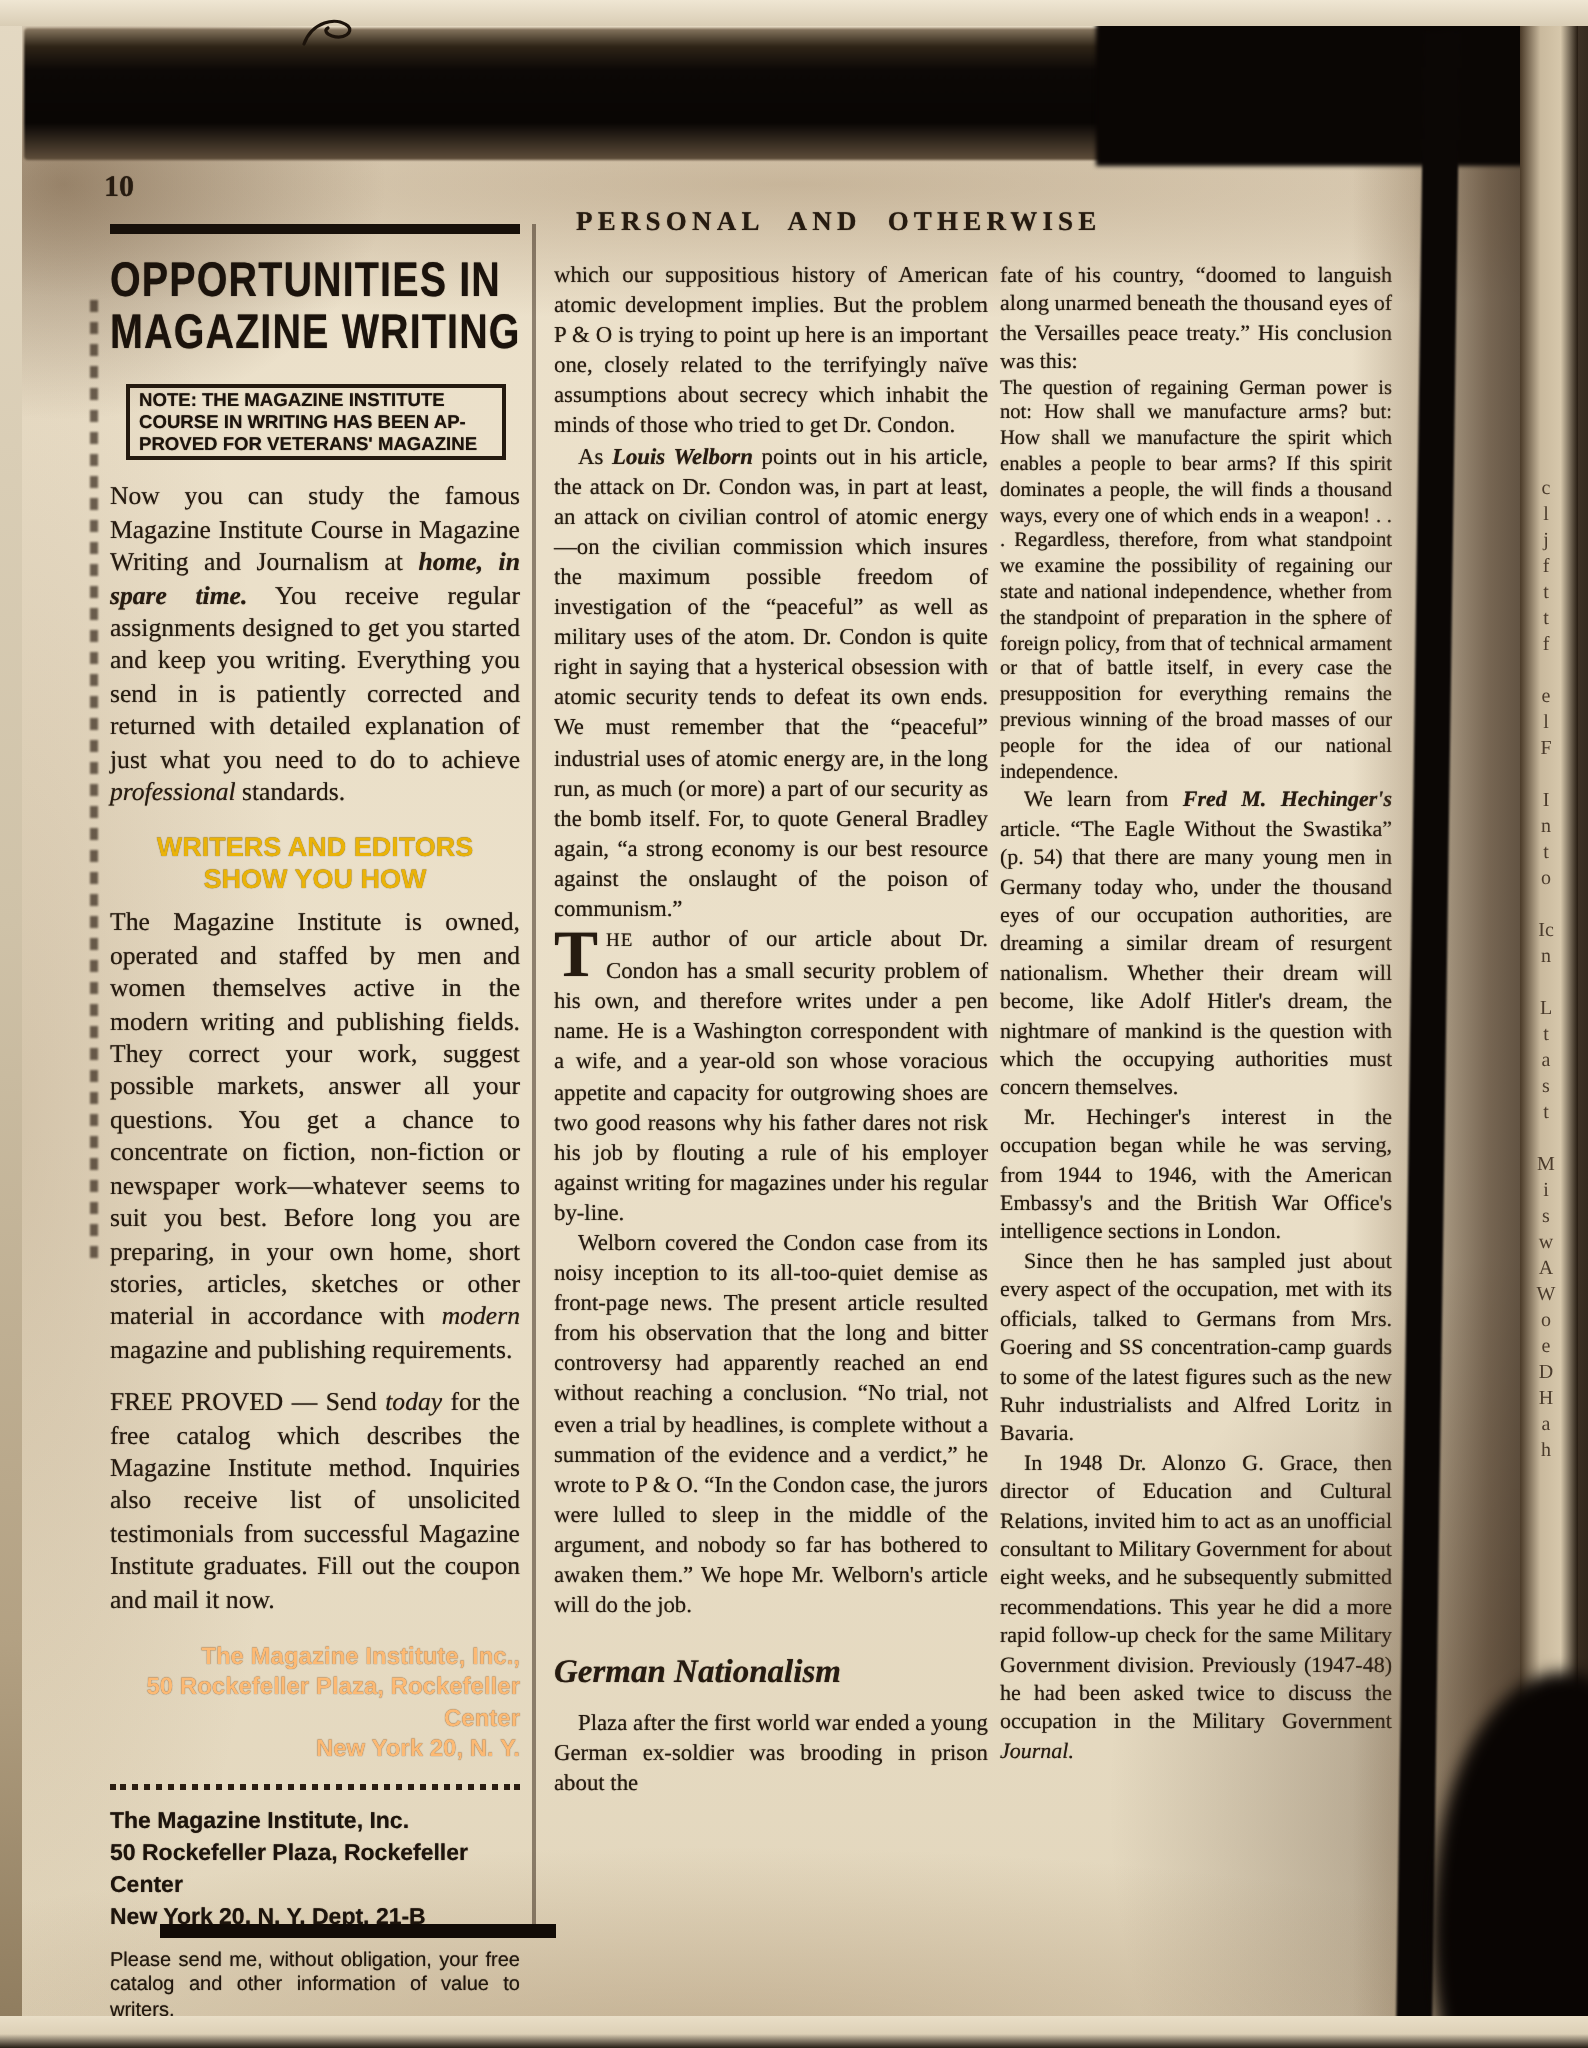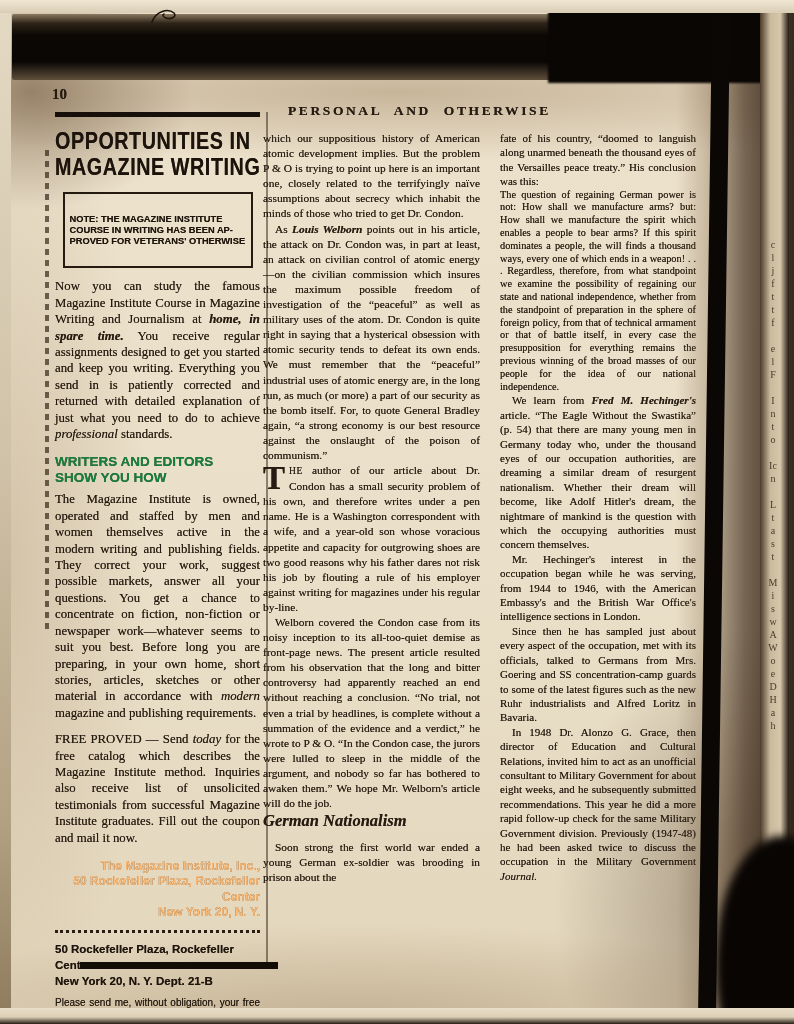--- a/index.html
+++ b/index.html
@@ -40,37 +40,37 @@
   .runhead{position:absolute;left:288px;top:103px;width:352px;text-align:left;z-index:2;
     font:700 13.5px "Liberation Serif",serif;letter-spacing:2.6px;word-spacing:7px;}
   .colrule{position:absolute;left:266px;top:112px;width:2px;height:855px;background:rgba(48,32,18,.5);z-index:2;}
   .ragged{position:absolute;left:45px;top:150px;width:4px;height:480px;z-index:2;opacity:.65;
     background:repeating-linear-gradient(180deg,#2a1c10 0 6px,transparent 6px 11px);filter:blur(.4px);}
   .ink{text-shadow:0 0 .5px rgba(42,30,19,.75);}
   
   .ad{position:absolute;left:55px;top:112px;width:205px;z-index:2;}
   .ad-rule{height:5px;background:#17100a;margin-bottom:9px;}
   .ad-head{font:700 21px/26px "Liberation Sans",sans-serif;color:#1b130c;transform:scale(.94,1.16);transform-origin:left top;letter-spacing:.6px;white-space:nowrap;}
-  .notebox{border:2px solid #241a10;width:176px;margin:14px auto 10px;padding:20px 5px;
+  .notebox{border:2px solid #241a10;width:176px;margin:14px auto 10px;padding:1px 5px;
     font:700 9.3px/10.8px "Liberation Sans",sans-serif;color:#1d140c;}
   .ad p{margin:0 0 10px;font-size:12.8px;line-height:16.4px;text-align:justify;}
-  .subhead{font:700 13.5px/16px "Liberation Sans",sans-serif;margin:12px 0 5px;color:#15803d;}
+  .subhead{text-align:center;font:700 13.5px/16px "Liberation Sans",sans-serif;margin:12px 0 5px;color:#eab308;}
   .addr{ text-align:right;font:700 12px/15.5px "Liberation Sans",sans-serif;margin-top:13px;color:#fdba74;}
   .cutline{border:none;border-top:3px dotted #2a1d11;margin:9px 0 8px;}
   .c-addr{font:700 11.5px/16px "Liberation Sans",sans-serif;color:#1d140c;}
   .c-req{margin-top:8px;font:10px/12.5px "Liberation Sans",sans-serif;text-align:justify;color:#22180e;}
   .ad-bottomrule{position:absolute;left:80px;top:962px;width:198px;height:7px;background:#120c07;z-index:2;filter:blur(.3px);}
   
-  .col2{position:absolute;left:263px;top:131px;width:217px;z-index:2;font-size:11.4px;line-height:15.1px;text-align:justify;}
+  .col2{position:absolute;left:277px;top:131px;width:217px;z-index:2;font-size:11.4px;line-height:15.1px;text-align:justify;}
   .col3{position:absolute;left:500px;top:131px;width:196px;z-index:2;font-size:11px;line-height:14.4px;text-align:justify;}
   .col2 p,.col3 p{margin:0;}
   .ind{text-indent:12px;}
   .dcap{float:left;font:700 33px/27px "Liberation Serif",serif;margin:2px 4px 0 0;}
   .scaps{font-size:9.5px;letter-spacing:.5px;}
-  .sechead{font:italic 700 16.5px "Liberation Serif",serif;margin:0 0 9px;text-align:left;}
+  .sechead{font:italic 700 16.5px "Liberation Serif",serif;margin:15px 0 9px;text-align:left;}
   .bq{margin:9px 3px 9px 19px;font-size:10.3px;line-height:12.8px;}
   .bi{font-style:italic;font-weight:700;font-family:Liberation Serif, serif;}
   .it{font-style:italic;}
 </style>
 </head>
 <body>
 
 <div class="page">
   <div class="paper"></div>
 
@@ -132,51 +132,52 @@
   <div class="colrule"></div>
   <div class="ragged"></div>
 
   <div class="ad ink">
     <div class="ad-rule"></div>
     <div class="ad-head">OPPORTUNITIES IN</div>
     <div class="ad-head">MAGAZINE WRITING</div>
     <div class="notebox">
       <div>NOTE: THE MAGAZINE INSTITUTE</div>
       <div>COURSE IN WRITING HAS BEEN AP-</div>
-      <div>PROVED FOR VETERANS' OTHERWISE</div>
+      <div>PROVED FOR VETERANS' MAGAZINE</div>
     </div>
     <p><span>Now you can study the famous Magazine Institute Course in Magazine Writing and Journalism at </span><span class="bi">home, in spare time.</span><span> You receive regular assignments designed to get you started and keep you writing. Everything you send in is patiently corrected and returned with detailed explanation of just what you need to do to achieve </span><span class="it">professional</span><span> standards.</span></p>
     <div class="subhead">
       <div>WRITERS AND EDITORS</div>
       <div>SHOW YOU HOW</div>
     </div>
     <p><span>The Magazine Institute is owned, operated and staffed by men and women themselves active in the modern writing and publishing fields. They correct your work, suggest possible markets, answer all your questions. You get a chance to concentrate on fiction, non-fiction or newspaper work—whatever seems to suit you best. Before long you are preparing, in your own home, short stories, articles, sketches or other material in accordance with </span><span class="it">modern</span><span> magazine and publishing requirements.</span></p>
     <p><span>FREE PROVED — Send </span><span class="it">today</span><span> for the free catalog which describes the Magazine Institute method. Inquiries also receive list of unsolicited testimonials from successful Magazine Institute graduates. Fill out the coupon and mail it now.</span></p>
     <div class="addr">
       <div>The Magazine Institute, Inc.,</div>
       <div>50 Rockefeller Plaza, Rockefeller Center</div>
       <div>New York 20, N. Y.</div>
     </div>
     <hr class="cutline">
     <div class="c-addr">
+      <div>The Magazine Institute, Inc.</div>
       <div>50 Rockefeller Plaza, Rockefeller Center</div>
       <div>New York 20, N. Y.  Dept. 21-B</div>
     </div>
     <div class="c-req">Please send me, without obligation, your free catalog and other information of value to writers.</div>
 
   </div>
   <div class="ad-bottomrule"></div>
 
   <div class="col2 ink">
     <p>which our suppositious history of American atomic development implies. But the problem P &amp; O is trying to point up here is an important one, closely related to the terrifyingly naïve assumptions about secrecy which inhabit the minds of those who tried to get Dr. Condon.</p>
     <p class="ind"><span>As </span><span class="bi">Louis Welborn</span><span> points out in his article, the attack on Dr. Condon was, in part at least, an attack on civilian control of atomic energy—on the civilian commission which insures the maximum possible freedom of investigation of the “peaceful” as well as military uses of the atom. Dr. Condon is quite right in saying that a hysterical obsession with atomic security tends to defeat its own ends. We must remember that the “peaceful” industrial uses of atomic energy are, in the long run, as much (or more) a part of our security as the bomb itself. For, to quote General Bradley again, “a strong economy is our best resource against the onslaught of the poison of communism.”</span></p>
     <p><span class="dcap">T</span><span class="scaps">HE</span><span> author of our article about Dr. Condon has a small security problem of his own, and therefore writes under a pen name. He is a Washington correspondent with a wife, and a year-old son whose voracious appetite and capacity for outgrowing shoes are two good reasons why his father dares not risk his job by flouting a rule of his employer against writing for magazines under his regular by-line.</span></p>
     <p class="ind">Welborn covered the Condon case from its noisy inception to its all-too-quiet demise as front-page news. The present article resulted from his observation that the long and bitter controversy had apparently reached an end without reaching a conclusion. “No trial, not even a trial by headlines, is complete without a summation of the evidence and a verdict,” he wrote to P &amp; O. “In the Condon case, the jurors were lulled to sleep in the middle of the argument, and nobody so far has bothered to awaken them.” We hope Mr. Welborn's article will do the job.</p>
     <div class="sechead">German Nationalism</div>
-    <p class="ind">Soon strong the first world war ended a young German ex-soldier was brooding in prison about the</p>
+    <p class="ind">Plaza after the first world war ended a young German ex-soldier was brooding in prison about the</p>
   </div>
 
   <div class="col3 ink">
     <p>fate of his country, “doomed to languish along unarmed beneath the thousand eyes of the Versailles peace treaty.”  His conclusion was this:</p>
     <p class="bq">The question of regaining German power is not: How shall we manufacture arms? but: How shall we manufacture the spirit which enables a people to bear arms? If this spirit dominates a people, the will finds a thousand ways, every one of which ends in a weapon! . . . Regardless, therefore, from what standpoint we examine the possibility of regaining our state and national independence, whether from the standpoint of preparation in the sphere of foreign policy, from that of technical armament or that of battle itself, in every case the presupposition for everything remains the previous winning of the broad masses of our people for the idea of our national independence.</p>
     <p class="ind"><span>We learn from </span><span class="bi">Fred M. Hechinger's</span><span> article. “The Eagle Without the Swastika” (p. 54) that there are many young men in Germany today who, under the thousand eyes of our occupation authorities, are dreaming a similar dream of resurgent nationalism. Whether their dream will become, like Adolf Hitler's dream, the nightmare of mankind is the question with which the occupying authorities must concern themselves.</span></p>
     <p class="ind">Mr. Hechinger's interest in the occupation began while he was serving, from 1944 to 1946, with the American Embassy's and the British War Office's intelligence sections in London.</p>
     <p class="ind">Since then he has sampled just about every aspect of the occupation, met with its officials, talked to Germans from Mrs. Goering and SS concentration-camp guards to some of the latest figures such as the new Ruhr industrialists and Alfred Loritz in Bavaria.</p>
     <p class="ind"><span>In 1948 Dr. Alonzo G. Grace, then director of Education and Cultural Relations, invited him to act as an unofficial consultant to Military Government for about eight weeks, and he subsequently submitted recommendations. This year he did a more rapid follow-up check for the same Military Government division. Previously (1947-48) he had been asked twice to discuss the occupation in the Military Government </span><span class="it">Journal.</span></p>
   </div>

